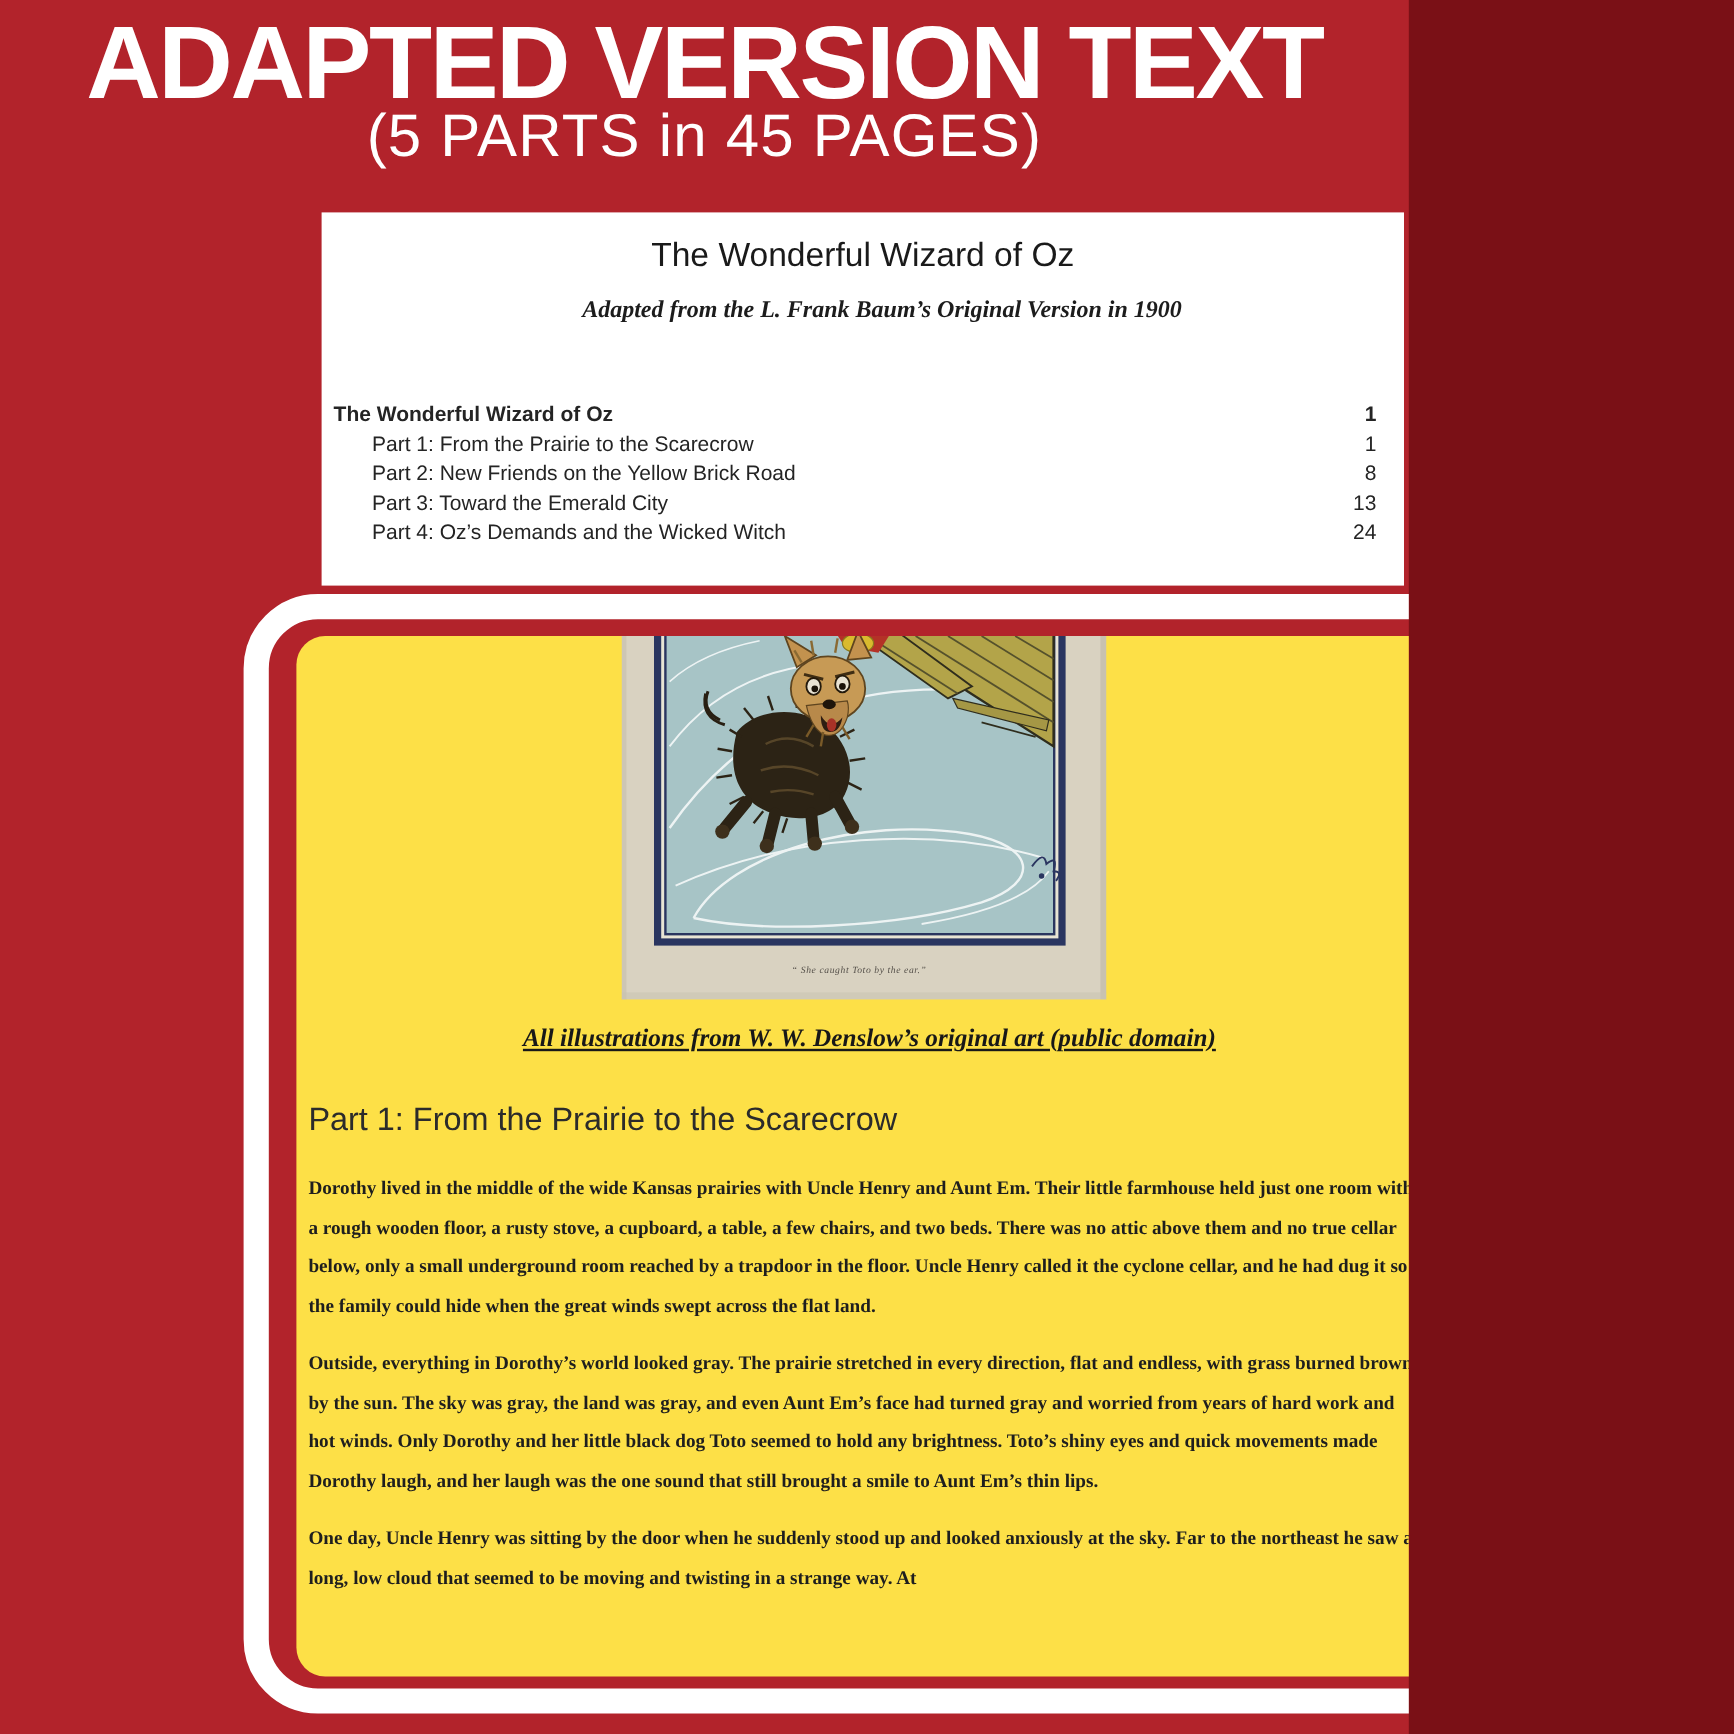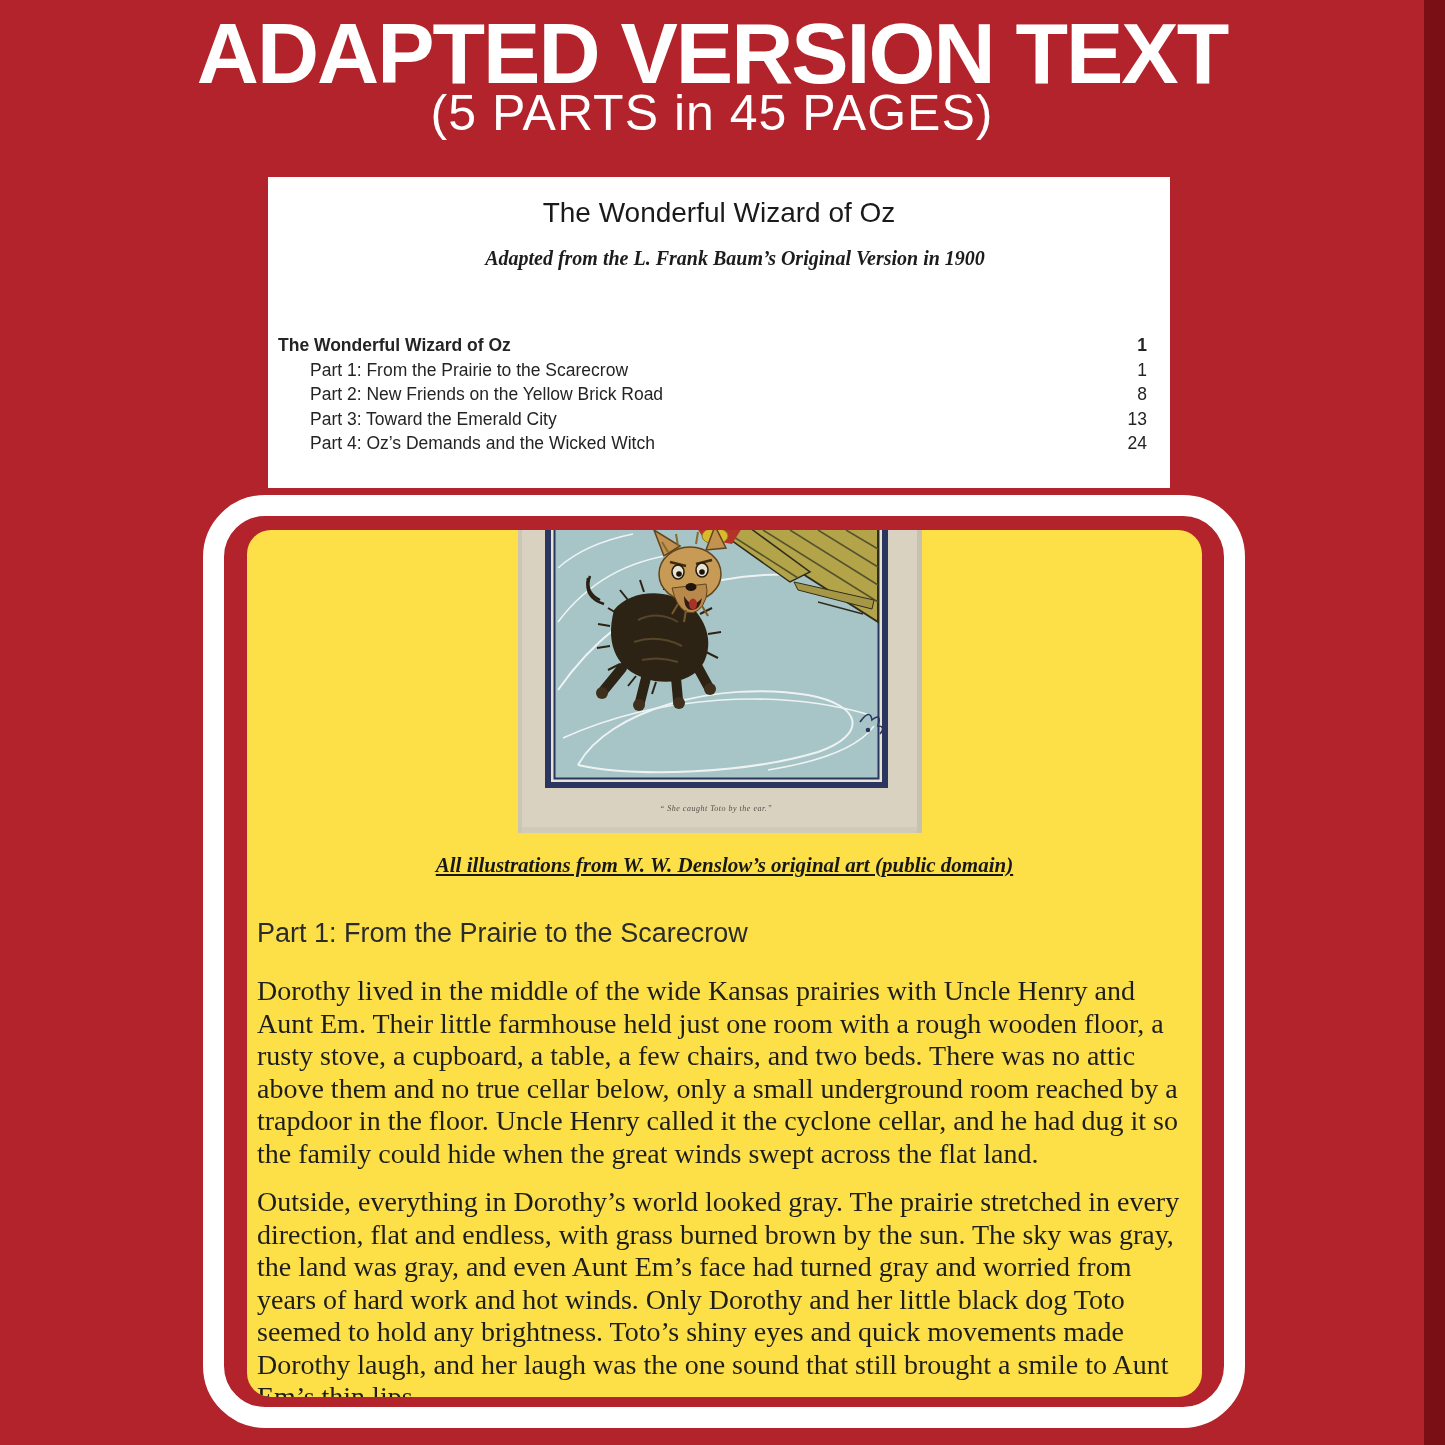--- a/index.html
+++ b/index.html
@@ -1,17 +1,17 @@
 <!DOCTYPE html>
 <html><head>
 <meta charset="utf-8">
 <style>
   html,body{margin:0;padding:0;background:#7a1016;}
   .poster{
-    position:relative;width:1424px;height:1445px;overflow:hidden;
+    position:relative;width:1174px;height:1445px;overflow:hidden;
     background:#b2232b;
     font-family:"Liberation Sans",sans-serif;
   }
   
   .main-title{
     position:absolute;top:4px;left:0;width:100%;
     text-align:center;color:#ffffff;
     font-size:86px;font-weight:bold;letter-spacing:-2px;
     white-space:nowrap;
   }
@@ -64,21 +64,21 @@
   }
   .page-body{
     position:absolute;top:388px;left:10px;right:14px;
   }
   .part-heading{
     margin:0 0 26px 0;font-size:27px;font-weight:normal;color:#2b2b2b;
   }
   .story-paragraph{
     margin:0 0 16px 0;
     font-family:"Liberation Serif",serif;
-    font-size:28px;line-height:32.5px;color:#1e1e1e;
+    font-size:16px;line-height:32.5px;color:#1e1e1e;font-weight:bold;
   }
 </style>
 </head>
 <body>
 
 <div class="poster">
 
   <div class="main-title">ADAPTED VERSION TEXT</div>
   <div class="main-subtitle">(5 PARTS in 45 PAGES)</div>
 
@@ -233,16 +233,17 @@
         <text x="198" y="281" text-anchor="middle" font-size="8" font-style="italic" font-family="Liberation Serif, serif" fill="#55504a" letter-spacing="0.5">“ She caught Toto by the ear.”</text>
       </svg>
     </div>
 
     <div class="credit-caption">All illustrations from W. W. Denslow’s original art (public domain)</div>
 
     <div class="page-body">
       <h3 class="part-heading">Part 1: From the Prairie to the Scarecrow</h3>
       <p class="story-paragraph">Dorothy lived in the middle of the wide Kansas prairies with Uncle Henry and Aunt Em. Their little farmhouse held just one room with a rough wooden floor, a rusty stove, a cupboard, a table, a few chairs, and two beds. There was no attic above them and no true cellar below, only a small underground room reached by a trapdoor in the floor. Uncle Henry called it the cyclone cellar, and he had dug it so the family could hide when the great winds swept across the flat land.</p>
       <p class="story-paragraph">Outside, everything in Dorothy’s world looked gray. The prairie stretched in every direction, flat and endless, with grass burned brown by the sun. The sky was gray, the land was gray, and even Aunt Em’s face had turned gray and worried from years of hard work and hot winds. Only Dorothy and her little black dog Toto seemed to hold any brightness. Toto’s shiny eyes and quick movements made Dorothy laugh, and her laugh was the one sound that still brought a smile to Aunt Em’s thin lips.</p>
+      <p class="story-paragraph">One day, Uncle Henry was sitting by the door when he suddenly stood up and looked anxiously at the sky. Far to the northeast he saw a long, low cloud that seemed to be moving and twisting in a strange way. At</p>
     </div>
 
   </div>
 </div>
 
 </body></html>

